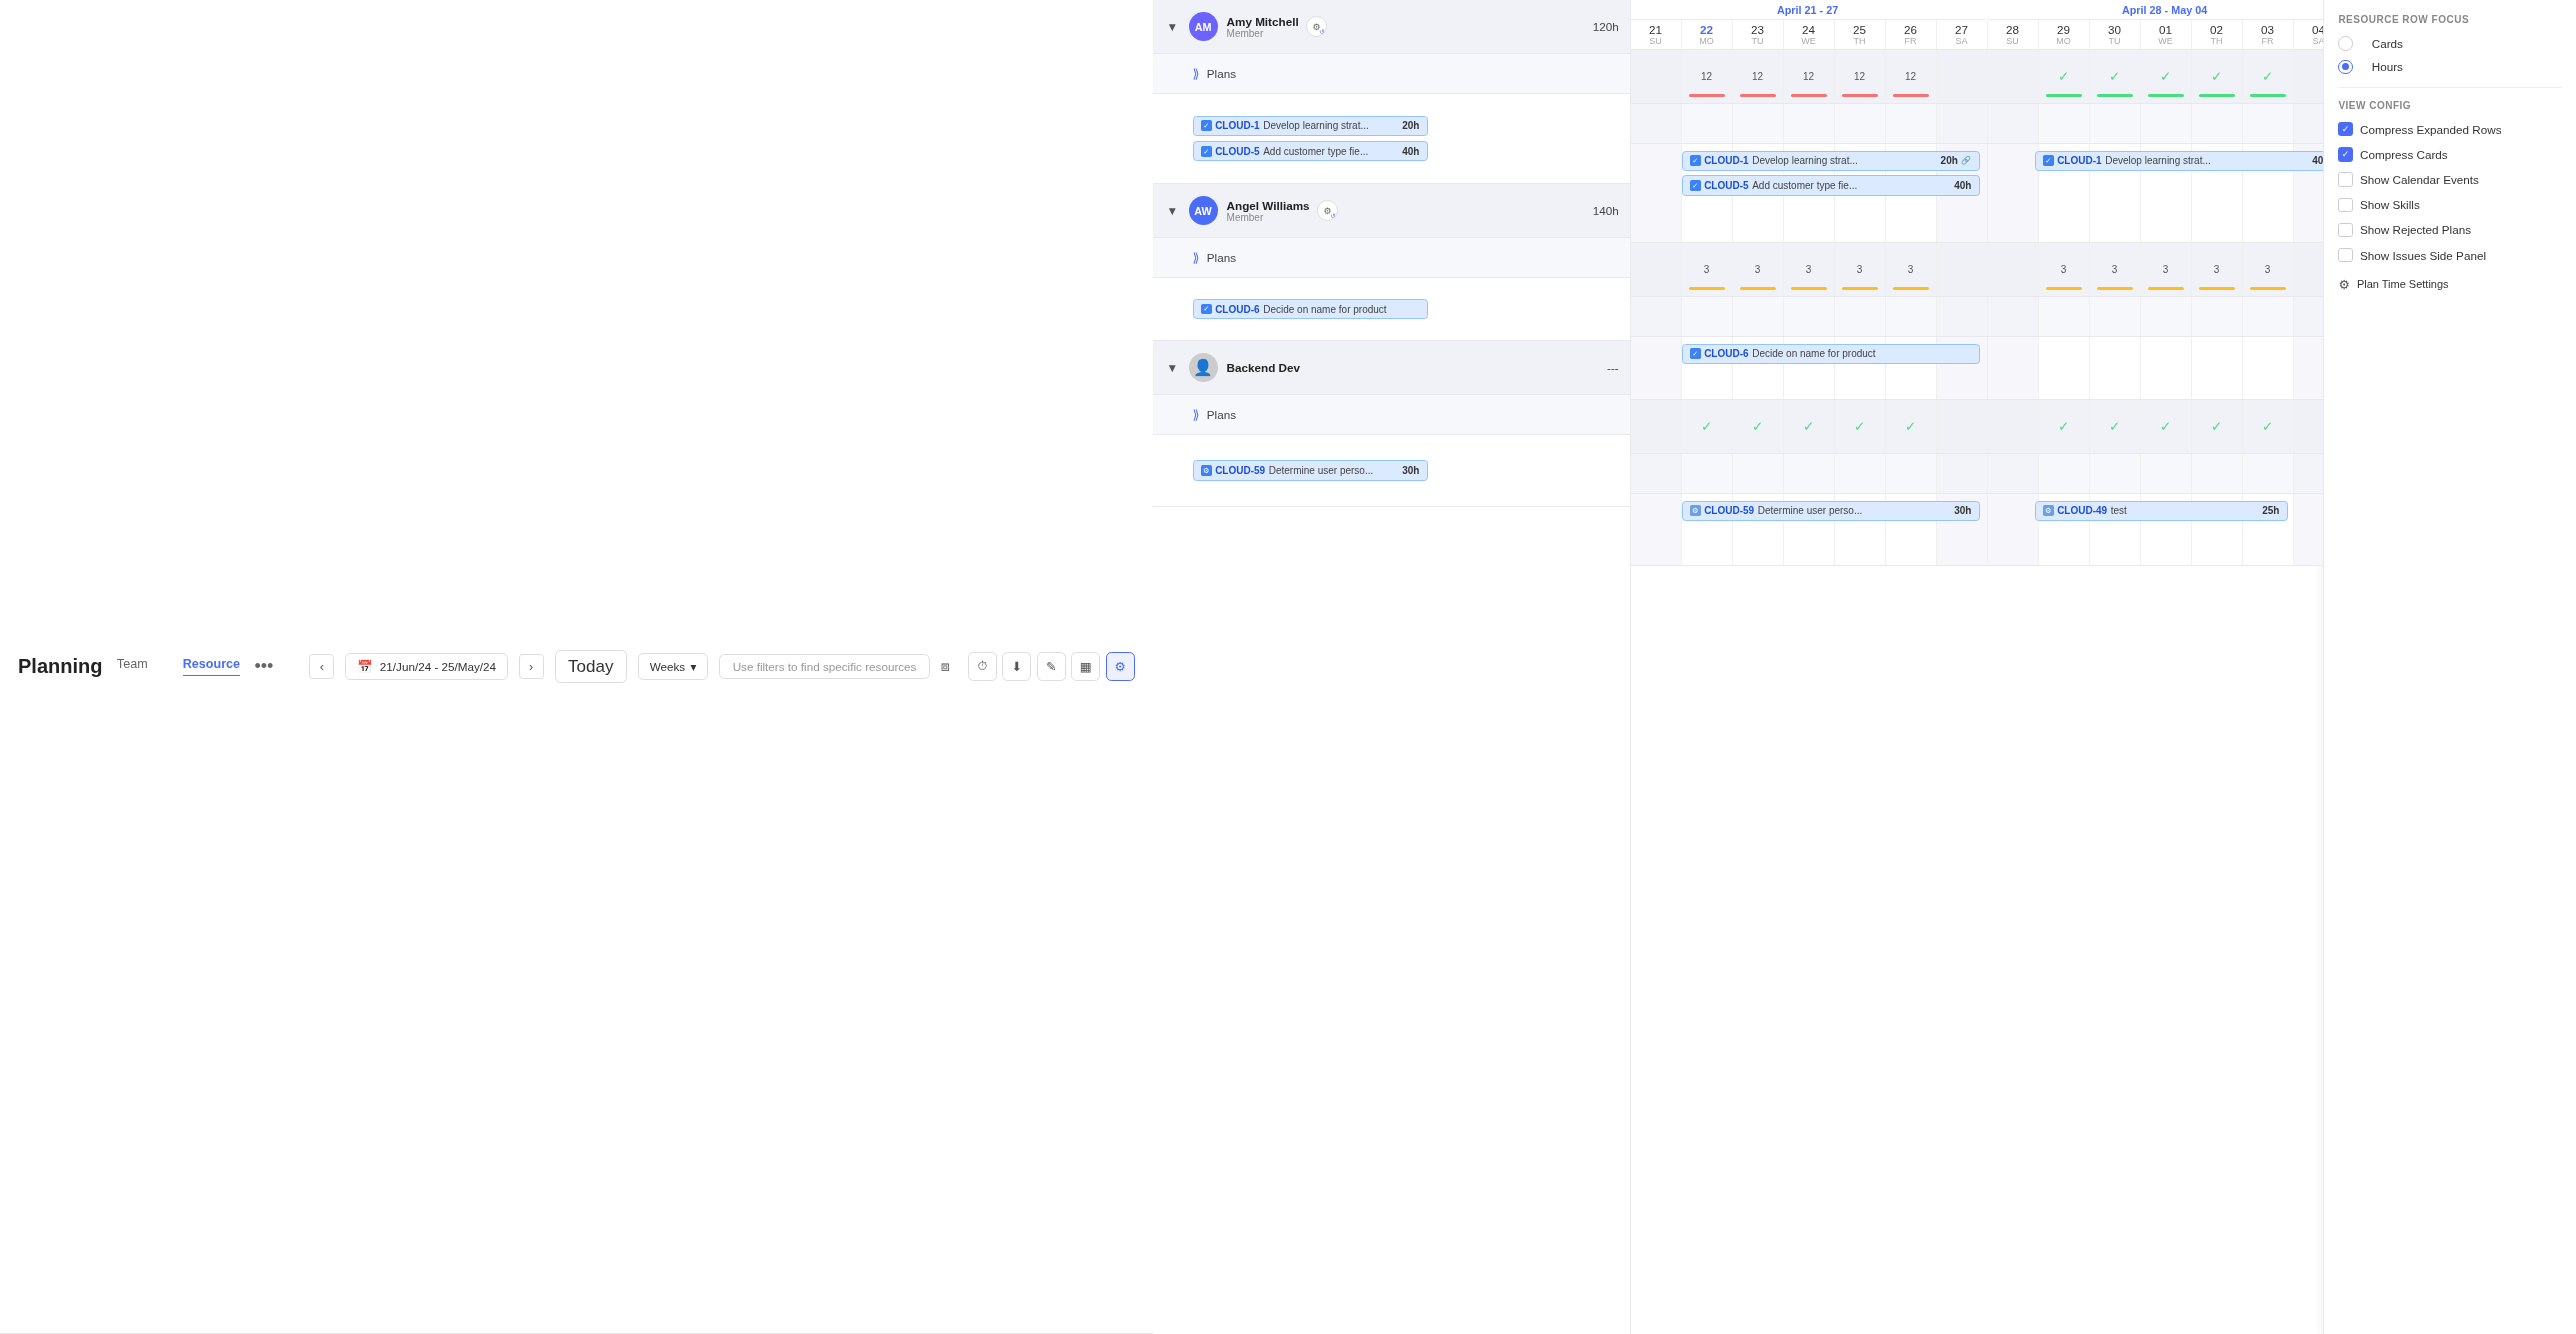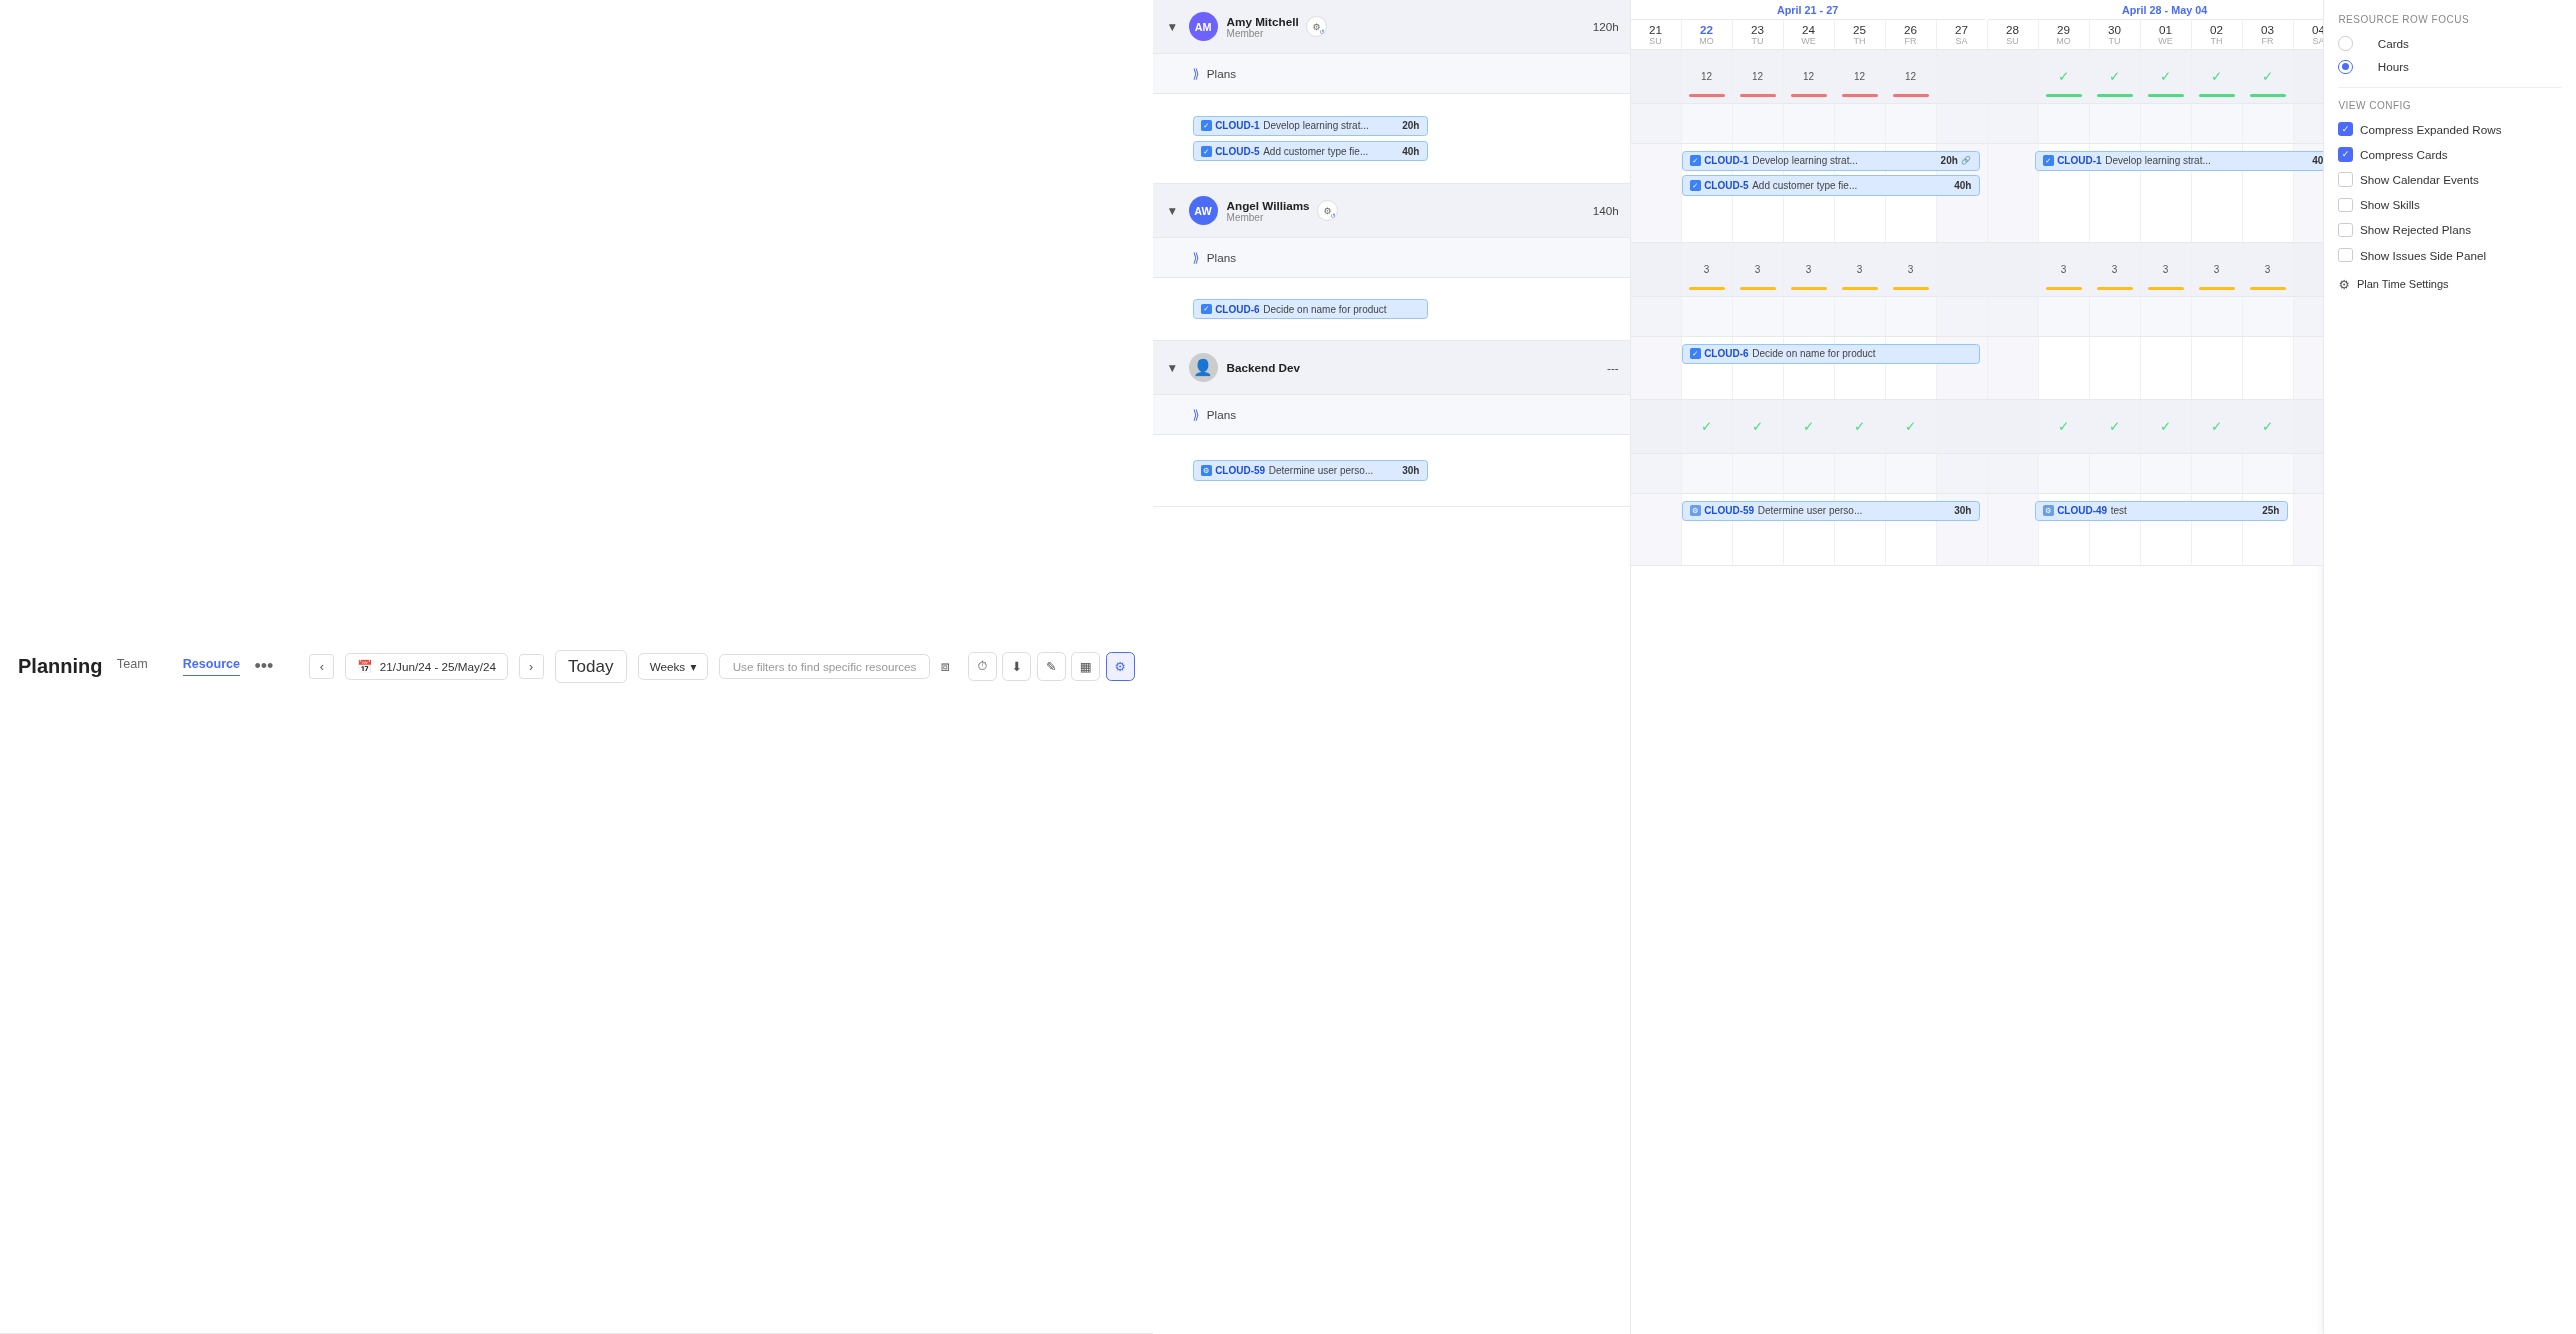--- a/index.html
+++ b/index.html
@@ -72,22 +72,22 @@
     .grid-cell.weekend-cell { background: rgba(240,240,248,0.5); }
     .progress-bar { width: 36px; height: 3.6px; border-radius: 1.8px; position: absolute; bottom: 5.4px; }
     .progress-bar.red { background: #f87171; }
     .progress-bar.green { background: #4ade80; }
     .progress-bar.yellow { background: #fbbf24; }
     .checkmark { color: #4ade80; font-size: 13.5px; }
     .num-val { font-size: 10px; font-weight: 500; color: #555; }
 
     
     .config-panel { width: 253px; min-width: 253px; border-left: 0.9px solid #e8e9ec; background: #fff; padding: 14.4px; overflow-y: auto; box-shadow: -1.8px 0 7.2px rgba(0,0,0,0.06); }
-    .config-section-title { font-size: 10px; font-weight: 400; color: #888; text-transform: uppercase; letter-spacing: 0.5px; margin-bottom: 10.8px; }
-    .radio-option { display: flex; align-items: center; gap: 25px; margin-bottom: 9px; cursor: pointer; }
+    .config-section-title { font-size: 10px; font-weight: 700; color: #888; text-transform: uppercase; letter-spacing: 0.5px; margin-bottom: 10.8px; }
+    .radio-option { display: flex; align-items: center; gap: 19px; margin-bottom: 9px; cursor: pointer; }
     .radio-circle { width: 14.4px; height: 14.4px; border-radius: 50%; border: 1.8px solid #ccc; display: flex; align-items: center; justify-content: center; flex-shrink: 0; }
     .radio-circle.checked { border-color: #4a6cf7; }
     .radio-inner { width: 7.2px; height: 7.2px; border-radius: 50%; background: #4a6cf7; }
     .radio-label { font-size: 11.7px; color: #333; }
     .divider { border: none; border-top: 0.9px solid #eee; margin: 12.6px 0; }
     .checkbox-option { display: flex; align-items: center; gap: 7.2px; margin-bottom: 10.8px; cursor: pointer; }
     .checkbox-box { width: 14.4px; height: 14.4px; border-radius: 2.7px; border: 1.8px solid #ccc; display: flex; align-items: center; justify-content: center; flex-shrink: 0; }
     .checkbox-box.checked { background: #4a6cf7; border-color: #4a6cf7; }
     .checkbox-check { color: #fff; font-size: 9px; }
     .checkbox-label { font-size: 11.7px; color: #333; }

